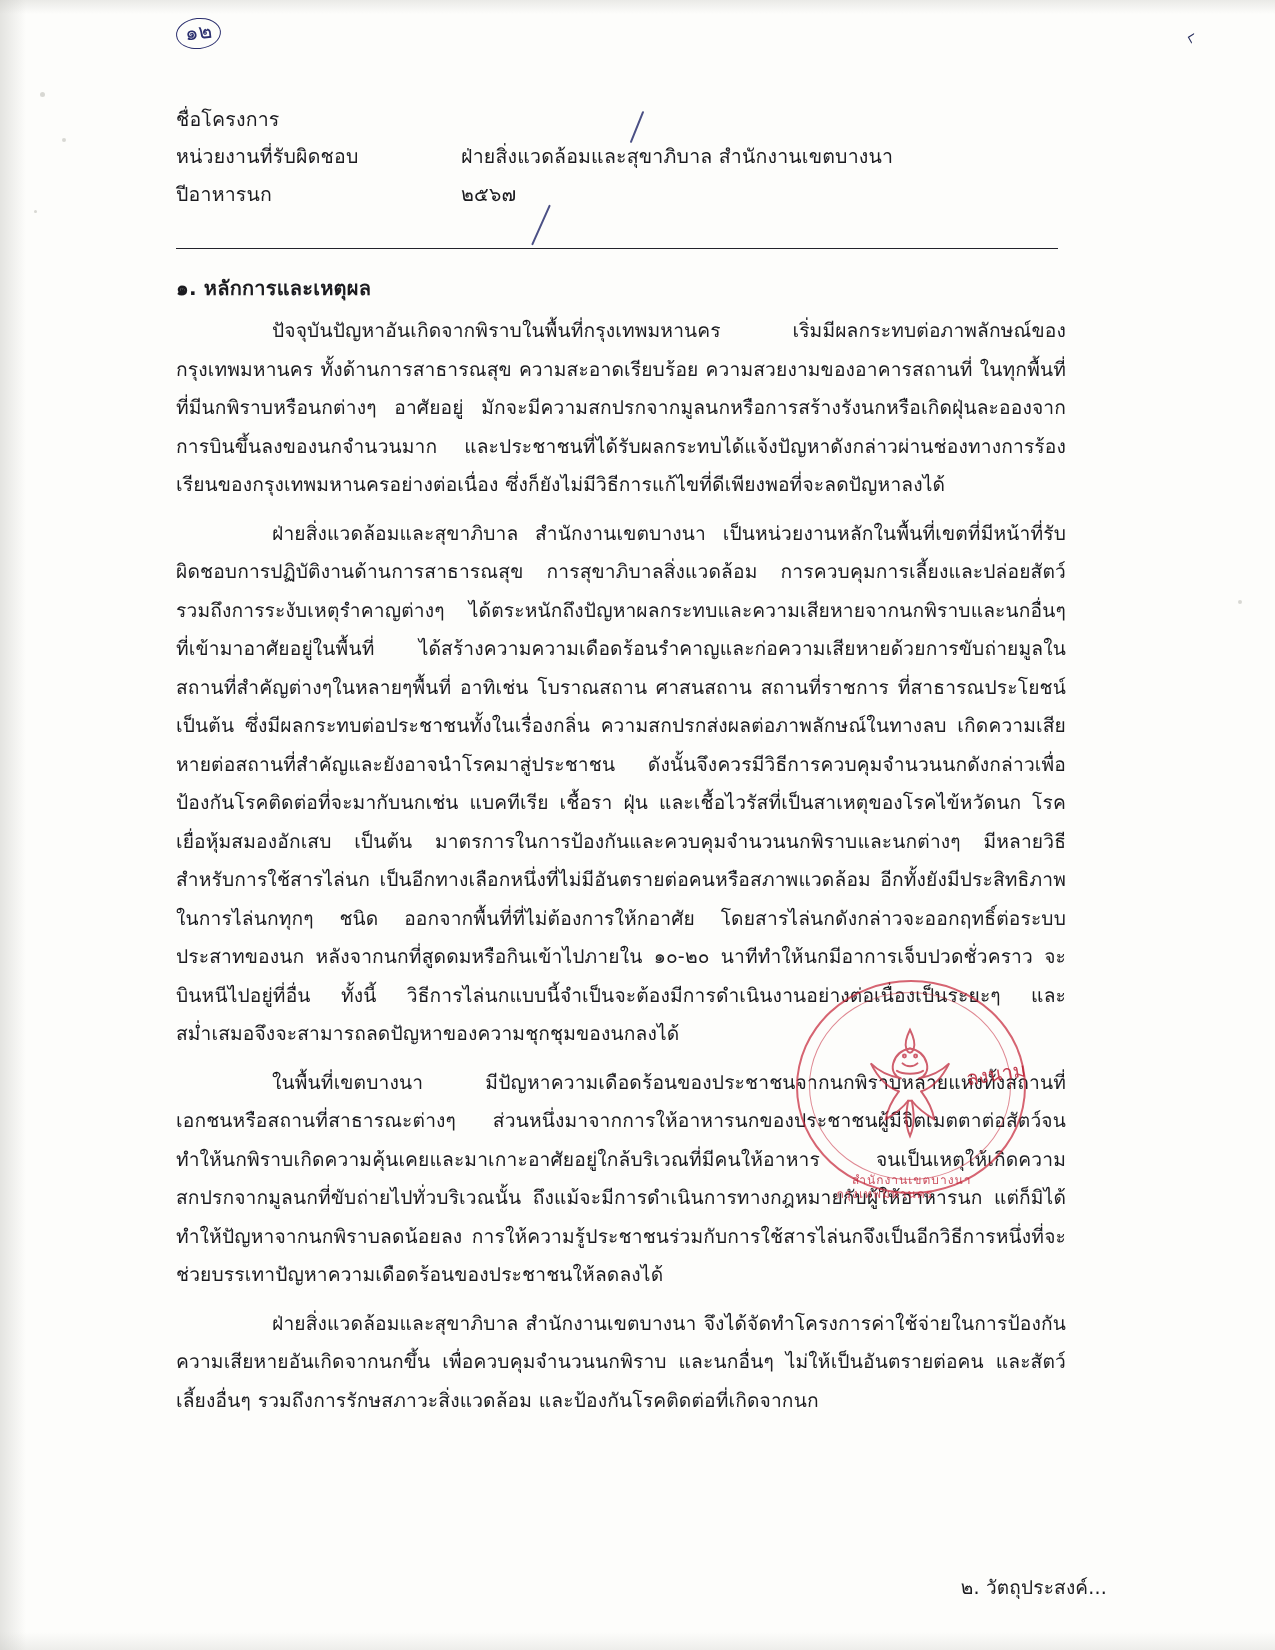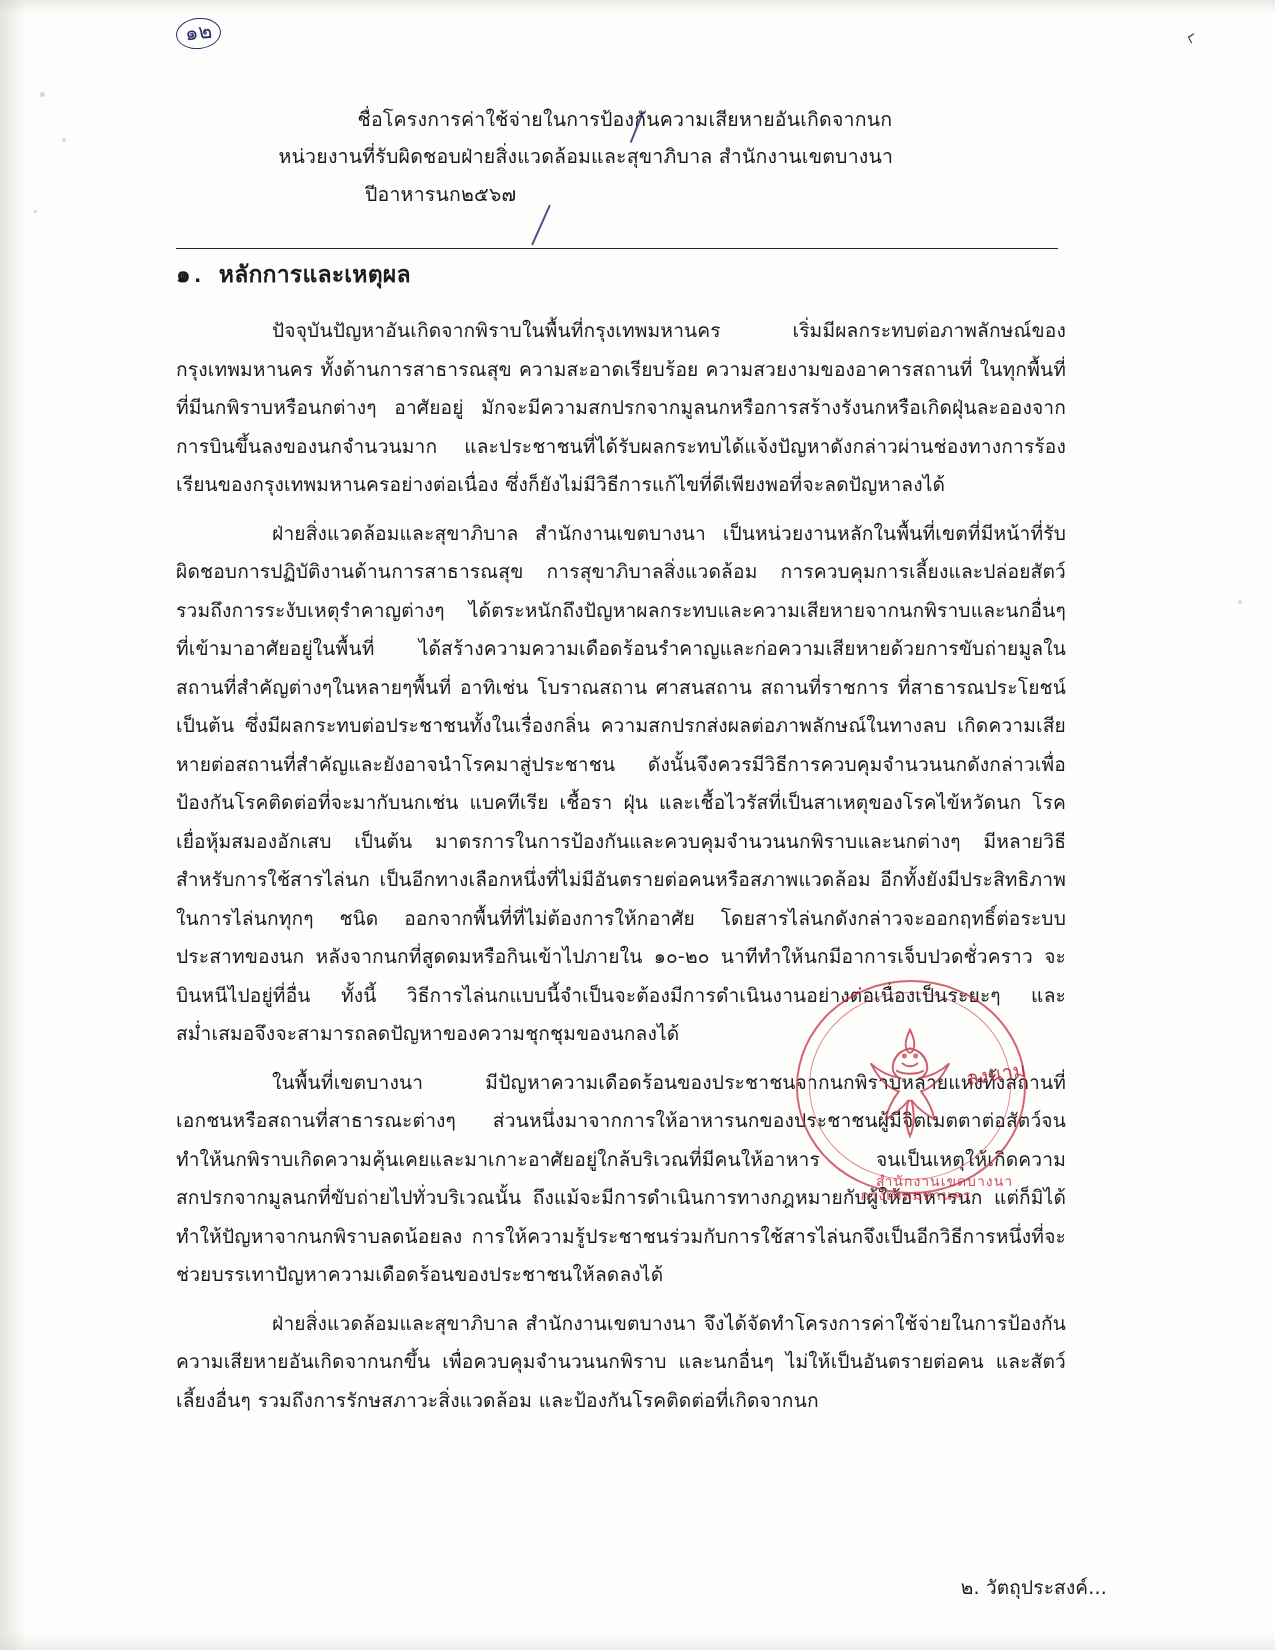--- a/index.html
+++ b/index.html
@@ -82,21 +82,20 @@
     display: flex;
     align-items: flex-start;
     margin-bottom: 13px;
     font-size: 19.5px;
     line-height: 1.25;
   }
   .hlabel {
     width: 285px;
     flex: 0 0 285px;
     letter-spacing: .2px;
-    text-align: right;
   }
   .hvalue {
     flex: 1 1 auto;
     letter-spacing: .2px;
   }
   .rule {
     position: absolute;
     left: 176px;
     top: 248px;
     width: 882px;
@@ -124,25 +123,24 @@
     background: #2b3170;
     transform: rotate(24deg);
     border-radius: 2px;
     opacity: .85;
   }
 
   
   .section-heading {
     position: absolute;
     left: 176px;
-    top: 256px;
-    font-size: 23px;
+    top: 272px;
+    font-size: 20px;
     font-weight: bold;
     letter-spacing: .2px;
-    font-family: Liberation Mono, monospace;
   }
   .body {
     position: absolute;
     left: 176px;
     top: 312px;
     width: 890px;
   }
   .para {
     font-size: 19.2px;
     line-height: 38.5px;
@@ -186,24 +184,24 @@
   .seal .ring-inner {
     left: 29px;
     top: 12px;
     width: 200px;
     height: 186px;
     border-width: 1.6px;
     border-color: rgba(198, 40, 60, 0.55);
   }
   .seal-text {
     position: absolute;
-    left: 28px; top: 0;
+    left: 4px; top: 0;
     width: 226px; height: 210px;
     color: rgba(190, 35, 55, 0.8);
-    font-size: 14px;
+    font-size: 12px;
     letter-spacing: 1px;
   }
   .seal-text span {
     position: absolute;
     left: 50%;
     top: 50%;
     transform-origin: 0 0;
     white-space: nowrap;
   }
   .seal-garuda {
@@ -241,21 +239,20 @@
 
   <div class="pen-page-number">
     <span class="circle">๑๒</span>
   </div>
 
   <div class="pen-corner-mark">ᚲ</div>
 
   <div class="header">
     <div class="hrow">
       <div class="hlabel">ชื่อโครงการ</div>
-      <div class="hvalue">ค่าใช้จ่ายในการป้องกันความเสียหายอันเกิดจากนก</div>
     </div>
     <div class="hrow">
       <div class="hlabel">หน่วยงานที่รับผิดชอบ</div>
       <div class="hvalue">ฝ่ายสิ่งแวดล้อมและสุขาภิบาล สำนักงานเขตบางนา</div>
     </div>
     <div class="hrow">
       <div class="hlabel">ปีอาหารนก</div>
       <div class="hvalue">๒๕๖๗</div>
     </div>
   </div>

